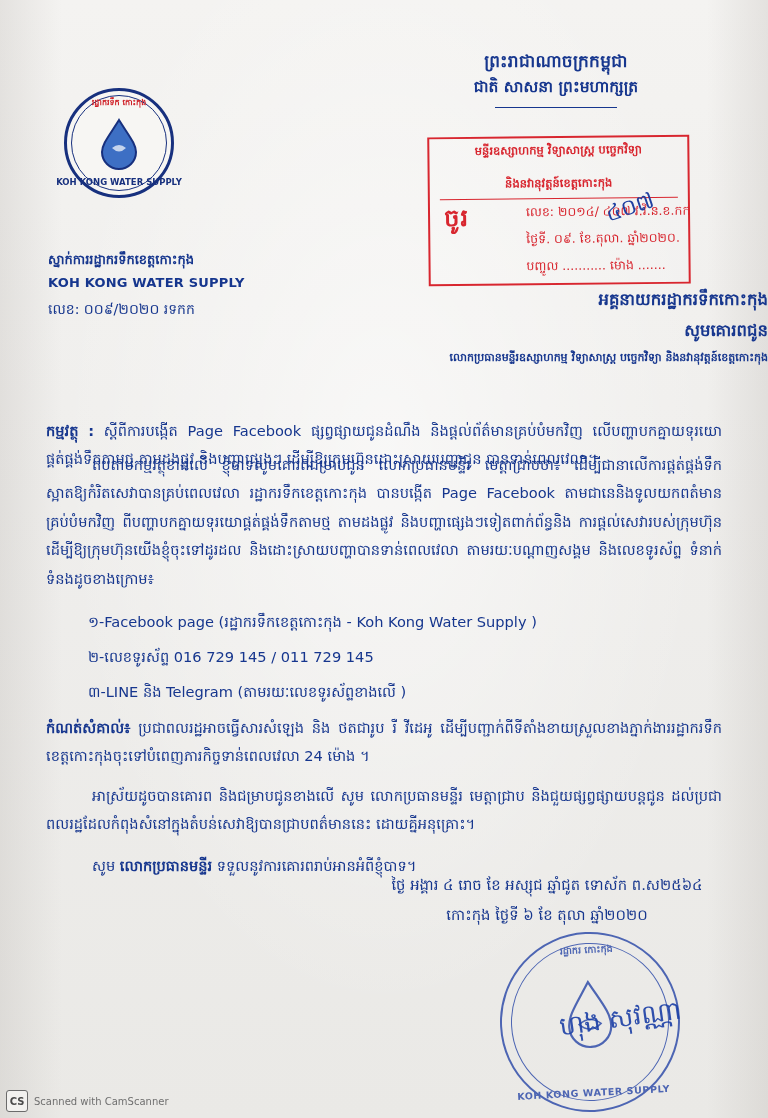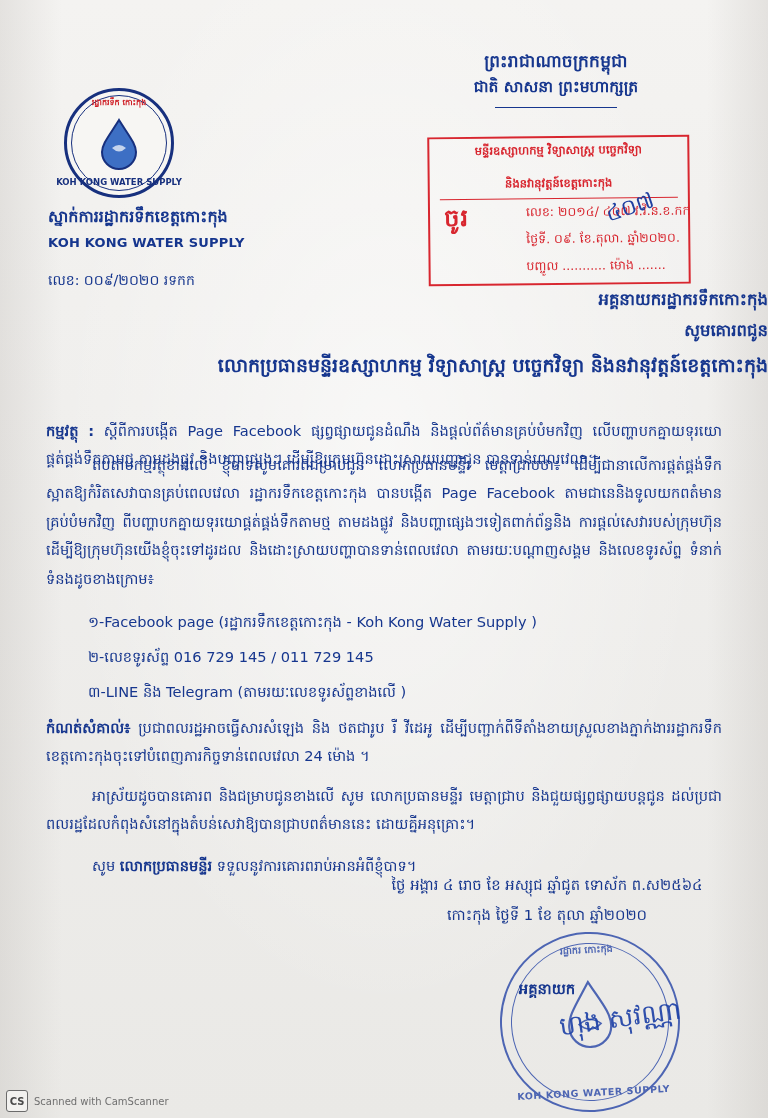--- a/index.html
+++ b/index.html
@@ -61,23 +61,23 @@
     font-size:8.5px;font-weight:bold;color:#17307e;white-space:nowrap;
   }
   .logo .drop{
     position:absolute;left:50%;top:30px;transform:translateX(-50%);
     width:42px;height:52px;
   }
   .office{
     position:absolute;left:48px;top:205px;width:320px;
     line-height:1.55;
   }
-  .office .kh-name{font-size:16px;font-weight:bold;}
+  .office .kh-name{font-size:13px;font-weight:bold;margin-top:45px;}
   .office .en-name{font-size:13px;font-weight:bold;letter-spacing:.2px;margin-top:3px;}
-  .office .num{font-size:14px;margin-top:17px;}
+  .office .num{font-size:14px;margin-top:6px;}
   
   .stamp{
     position:absolute;left:428px;top:136px;width:258px;height:145px;
     border:2.2px solid #d8262f;color:#d8262f;
     background:rgba(255,255,255,0.12);
     transform:rotate(-0.6deg);
   }
   .stamp .st-l1{position:absolute;left:8px;top:4px;width:242px;text-align:center;font-size:11.5px;font-weight:bold;line-height:1.45;}
   .stamp .st-l2{position:absolute;left:8px;top:38px;width:242px;text-align:center;font-size:11.5px;font-weight:bold;}
   .stamp .st-sep{position:absolute;left:10px;top:60px;width:238px;border-top:1.4px solid #d8262f;}
@@ -94,21 +94,21 @@
     font-size:22px;color:#1f3fa0;transform:rotate(-18deg);
     font-family:"DejaVu Serif","Liberation Serif",serif;
   }
   
   .subject{
     position:absolute;left:0;right:0;top:285px;text-align:right;
     line-height:1.85;
   }
   .subject .s1{font-size:16.5px;font-weight:bold;}
   .subject .s2{font-size:16.5px;font-weight:bold;}
-  .subject .s3{font-size:19px;font-weight:bold;margin-top:2px;margin-left:12px;}
+  .subject .s3{font-size:11px;font-weight:bold;margin-top:2px;margin-left:12px;}
   .para{
     position:absolute;left:46px;width:676px;
     font-size:14.6px;line-height:1.95;text-align:justify;
   }
   .lead{font-weight:bold;}
   .b{font-weight:bold;margin-top:45px;}
   .indent{text-indent:46px;}
   .list-item{
     position:absolute;left:88px;font-size:14.6px;line-height:1.9;
   }
@@ -224,22 +224,21 @@
       <span class="b">លោកប្រធានមន្ទីរ</span>
       <span>ទទួលនូវការគោរពរាប់អានអំពីខ្ញុំបាទ។</span>
     </div>
 
     <div class="para indent" style="top:782px;">
       <span>អាស្រ័យដូចបានគោរព និងជម្រាបជូនខាងលើ សូម លោកប្រធានមន្ទីរ មេត្តាជ្រាប និងជួយផ្សព្វផ្សាយបន្តជូន ដល់ប្រជាពលរដ្ឋដែលកំពុងសំនៅក្នុងតំបន់សេវាឱ្យបានជ្រាបពត៌មាននេះ ដោយគ្នីអនុគ្រោះ។</span>
     </div>
 
     <div class="sig" style="top:870px;">
       <div>ថ្ងៃ អង្គារ ៤ រោច ខែ អស្សុជ ឆ្នាំជូត ទោស័ក ព.ស២៥៦៤</div>
-      <div>កោះកុង ថ្ងៃទី 1 ខែ តុលា ឆ្នាំ២០២០</div>
-      <div class="b">អគ្គនាយក</div>
+      <div>កោះកុង ថ្ងៃទី ៦ ខែ តុលា ឆ្នាំ២០២០</div>
     </div>
 
     <div class="seal">
       <div class="in"></div>
       <div class="t">រដ្ឋាករ កោះកុង</div>
       <svg class="fig" viewBox="0 0 62 80">
         <path d="M31 4 C18 26 10 36 10 48 a21 21 0 0 0 42 0 C52 36 44 26 31 4 Z" fill="none" stroke="#2b49a8" stroke-width="2.2"></path>
         <path d="M20 46 q11 -9 22 0 q-11 10 -22 0 Z" fill="none" stroke="#2b49a8" stroke-width="1.6"></path>
       </svg>
       <div class="bm">KOH KONG WATER SUPPLY</div>

